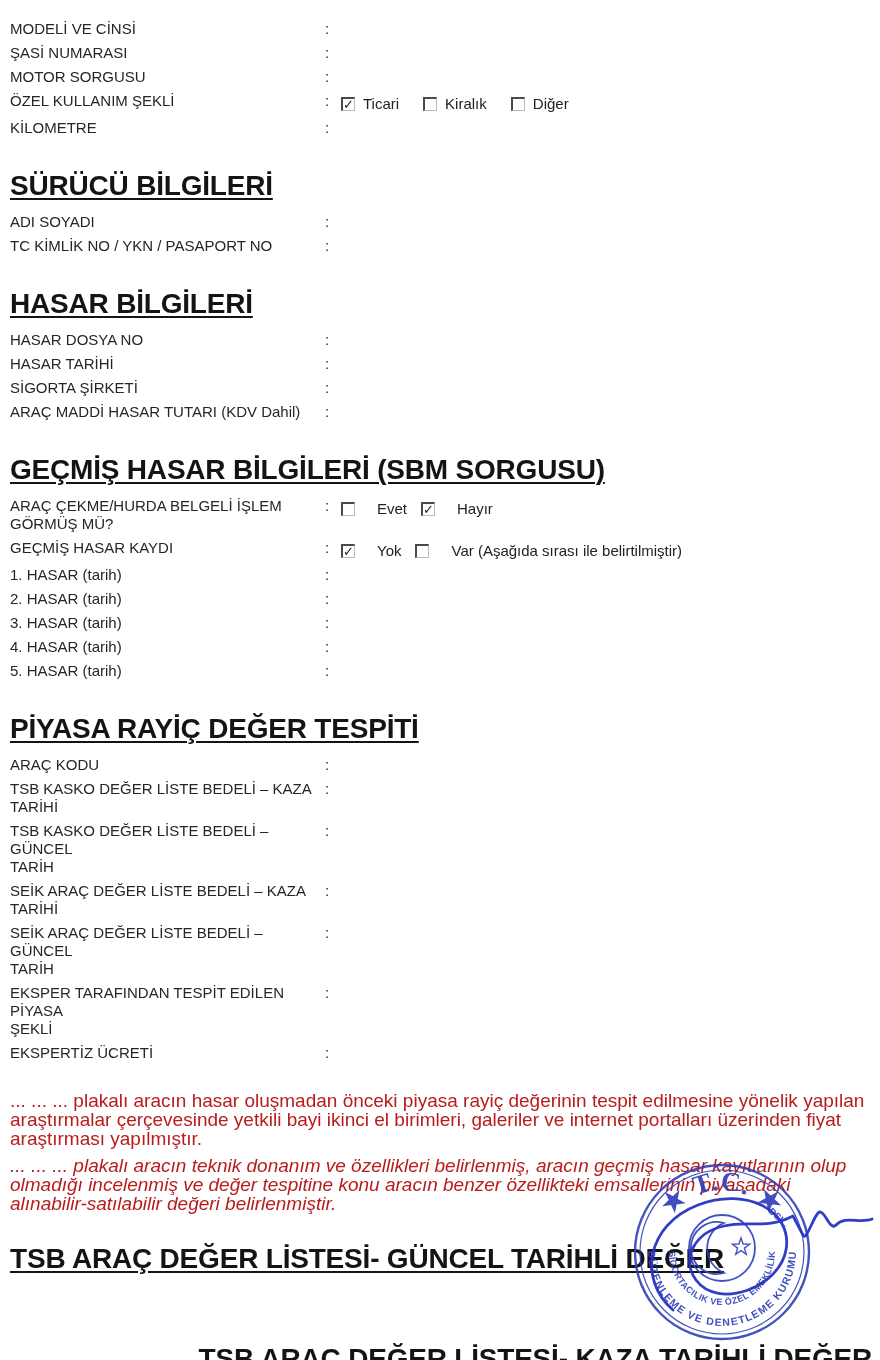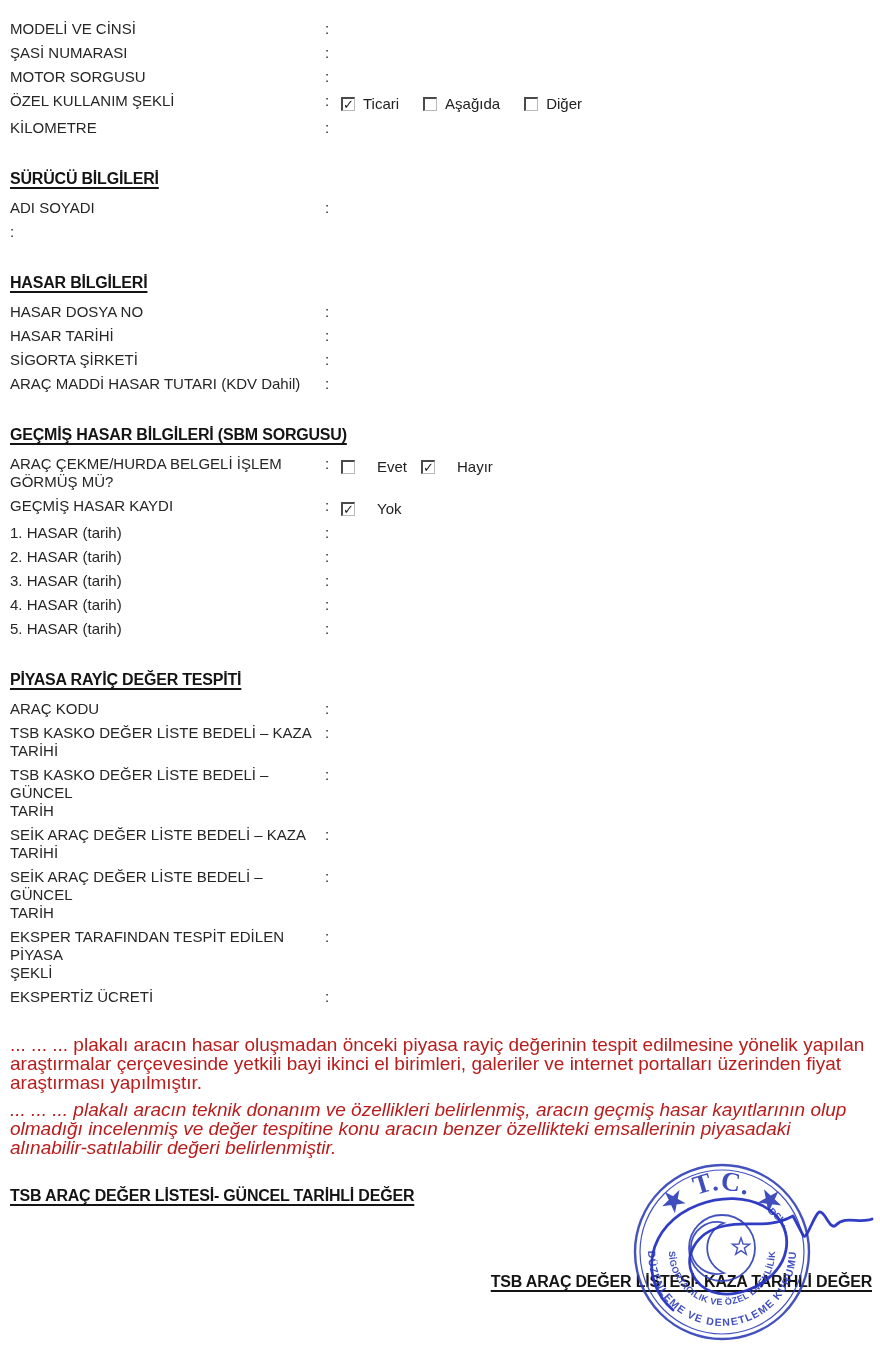--- a/index.html
+++ b/index.html
@@ -15,21 +15,21 @@
   }
   .row{display:flex;align-items:flex-start;}
   .lbl{width:315px;font-size:15px;line-height:24px;white-space:pre-line;color:#262626;}
   .colon{width:16px;font-size:15px;line-height:24px;color:#262626;}
   .val{flex:1;min-height:24px;}
   .row.ml .lbl{line-height:18px;padding:3px 0;}
   .row.ml .colon{line-height:18px;padding:3px 0;}
   .heading-wrap{margin:30px 0 8px 0;}
   .heading{
     display:inline-block;
-    font-size:16px;font-weight:bold;color:#141414;
+    font-size:28px;font-weight:bold;color:#141414;
     letter-spacing:-0.2px;
     text-decoration:underline;
     text-decoration-thickness:2px;
     text-underline-offset:3px;
   }
   .cbgroup{display:flex;align-items:center;line-height:24px;font-size:15px;padding-top:3px;}
   .cb{display:flex;align-items:center;margin-right:24px;}
   .cbgroup.tight .cb{margin-right:14px;gap:14px;}
   .box{
     display:inline-block;box-sizing:border-box;
@@ -76,21 +76,21 @@
     <div class="lbl">ÖZEL KULLANIM ŞEKLİ</div>
     <div class="colon">:</div>
     <div class="val">
       <div class="cbgroup">
         <span class="cb">
           <span class="box">✓</span>
           <span>Ticari</span>
         </span>
         <span class="cb">
           <span class="box"></span>
-          <span>Aşağıda</span>
+          <span>Kiralık</span>
         </span>
         <span class="cb">
           <span class="box"></span>
           <span>Diğer</span>
         </span>
       </div>
     </div>
   </div>
   <div class="row">
     <div class="lbl">KİLOMETRE</div>
@@ -98,20 +98,21 @@
     <div class="val"></div>
   </div>
 
   <div class="heading-wrap"><span class="heading">SÜRÜCÜ BİLGİLERİ</span></div>
   <div class="row">
     <div class="lbl">ADI SOYADI</div>
     <div class="colon">:</div>
     <div class="val"></div>
   </div>
   <div class="row">
+    <div class="lbl">TC KİMLİK NO / YKN / PASAPORT NO</div>
     <div class="colon">:</div>
     <div class="val"></div>
   </div>
 
   <div class="heading-wrap"><span class="heading">HASAR BİLGİLERİ</span></div>
   <div class="row">
     <div class="lbl">HASAR DOSYA NO</div>
     <div class="colon">:</div>
     <div class="val"></div>
   </div>
@@ -150,20 +151,24 @@
     </div>
   </div>
   <div class="row">
     <div class="lbl">GEÇMİŞ HASAR KAYDI</div>
     <div class="colon">:</div>
     <div class="val">
       <div class="cbgroup tight">
         <span class="cb">
           <span class="box">✓</span>
           <span>Yok</span>
+        </span>
+        <span class="cb">
+          <span class="box"></span>
+          <span>Var (Aşağıda sırası ile belirtilmiştir)</span>
         </span>
       </div>
     </div>
   </div>
   <div class="row">
     <div class="lbl">1. HASAR (tarih)</div>
     <div class="colon">:</div>
     <div class="val"></div>
   </div>
   <div class="row">

